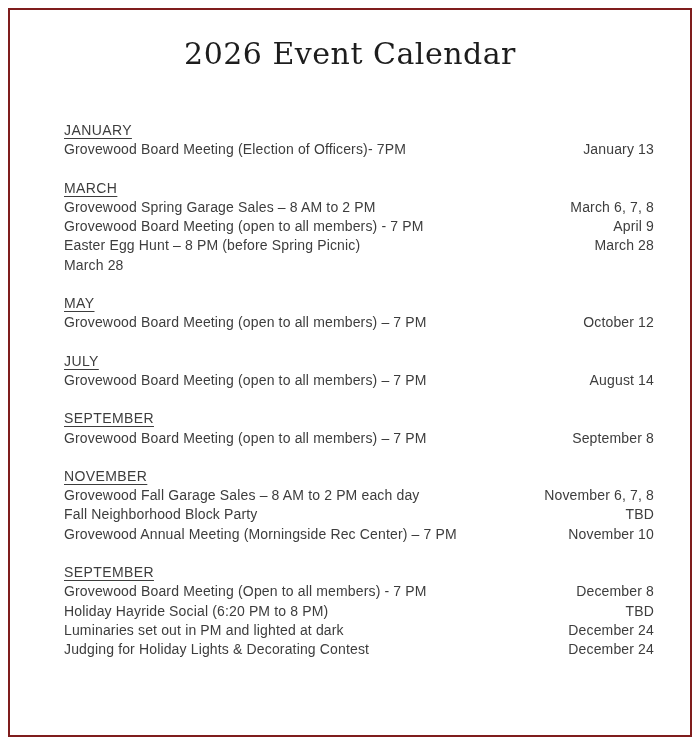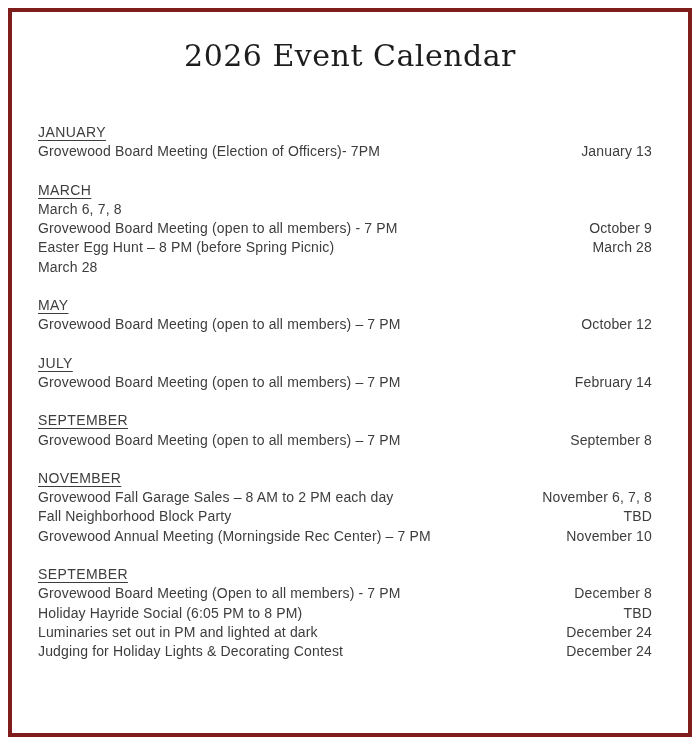--- a/index.html
+++ b/index.html
@@ -13,21 +13,21 @@
     font-family: "Liberation Sans", sans-serif;
     position: relative;
     overflow: hidden;
   }
   .frame {
     position: absolute;
     left: 8px;
     top: 8px;
     right: 8px;
     bottom: 9px;
-    border: 4px solid #7f1d1d;
+    border: 2px solid #7f1d1d;
     background: #ffffff;
     box-sizing: border-box;
   }
   .title {
     margin: 26px 0 0 0;
     text-align: center;
     font-family: "DejaVu Serif", serif;
     font-weight: 400;
     font-size: 30px;
     line-height: 36px;
@@ -36,20 +36,21 @@
   }
   .content {
     margin-top: 49px;
     padding: 0 36px 0 26px;
     color: #3d3d3d;
     font-size: 14px;
     letter-spacing: 0.15px;
   }
   .month-section {
     margin-bottom: 19px;
+    margin-left: 28px;
   }
   .month-heading {
     line-height: 19.3px;
     text-decoration: underline;
     text-decoration-thickness: 1px;
     text-underline-offset: 3px;
     letter-spacing: 0.4px;
   }
   .event-line {
     display: flex;
@@ -79,26 +80,27 @@
     <span class="event-name">Grovewood Board Meeting (Election of Officers)- 7PM</span>
     <span class="event-date">January 13</span>
   </div>
 </div>
   </section>
 
   <section class="month-section">
     <div class="month-heading">MARCH</div>
     <div class="events">
   <div class="event-line">
+    <span class="event-name">Grovewood Spring Garage Sales – 8 AM to 2 PM</span>
     <span class="event-date">March 6, 7, 8</span>
   </div>
 
   <div class="event-line">
     <span class="event-name">Grovewood Board Meeting (open to all members) - 7 PM</span>
-    <span class="event-date">October 9</span>
+    <span class="event-date">April 9</span>
   </div>
 
   <div class="event-line">
     <span class="event-name">Easter Egg Hunt – 8 PM (before Spring Picnic)</span>
     <span class="event-date">March 28</span>
   </div>
 
   <div class="event-line">
     <span class="event-date">March 28</span>
   </div>
@@ -113,21 +115,21 @@
     <span class="event-date">October 12</span>
   </div>
 </div>
   </section>
 
   <section class="month-section">
     <div class="month-heading">JULY</div>
     <div class="events">
   <div class="event-line">
     <span class="event-name">Grovewood Board Meeting (open to all members) – 7 PM</span>
-    <span class="event-date">February 14</span>
+    <span class="event-date">August 14</span>
   </div>
 </div>
   </section>
 
   <section class="month-section">
     <div class="month-heading">SEPTEMBER</div>
     <div class="events">
   <div class="event-line">
     <span class="event-name">Grovewood Board Meeting (open to all members) – 7 PM</span>
     <span class="event-date">September 8</span>
@@ -157,21 +159,21 @@
 
   <section class="month-section">
     <div class="month-heading">SEPTEMBER</div>
     <div class="events">
   <div class="event-line">
     <span class="event-name">Grovewood Board Meeting (Open to all members) - 7 PM</span>
     <span class="event-date">December 8</span>
   </div>
 
   <div class="event-line">
-    <span class="event-name">Holiday Hayride Social (6:05 PM to 8 PM)</span>
+    <span class="event-name">Holiday Hayride Social (6:20 PM to 8 PM)</span>
     <span class="event-date">TBD</span>
   </div>
 
   <div class="event-line">
     <span class="event-name">Luminaries set out in PM and lighted at dark</span>
     <span class="event-date">December 24</span>
   </div>
 
   <div class="event-line">
     <span class="event-name">Judging for Holiday Lights &amp; Decorating Contest</span>

